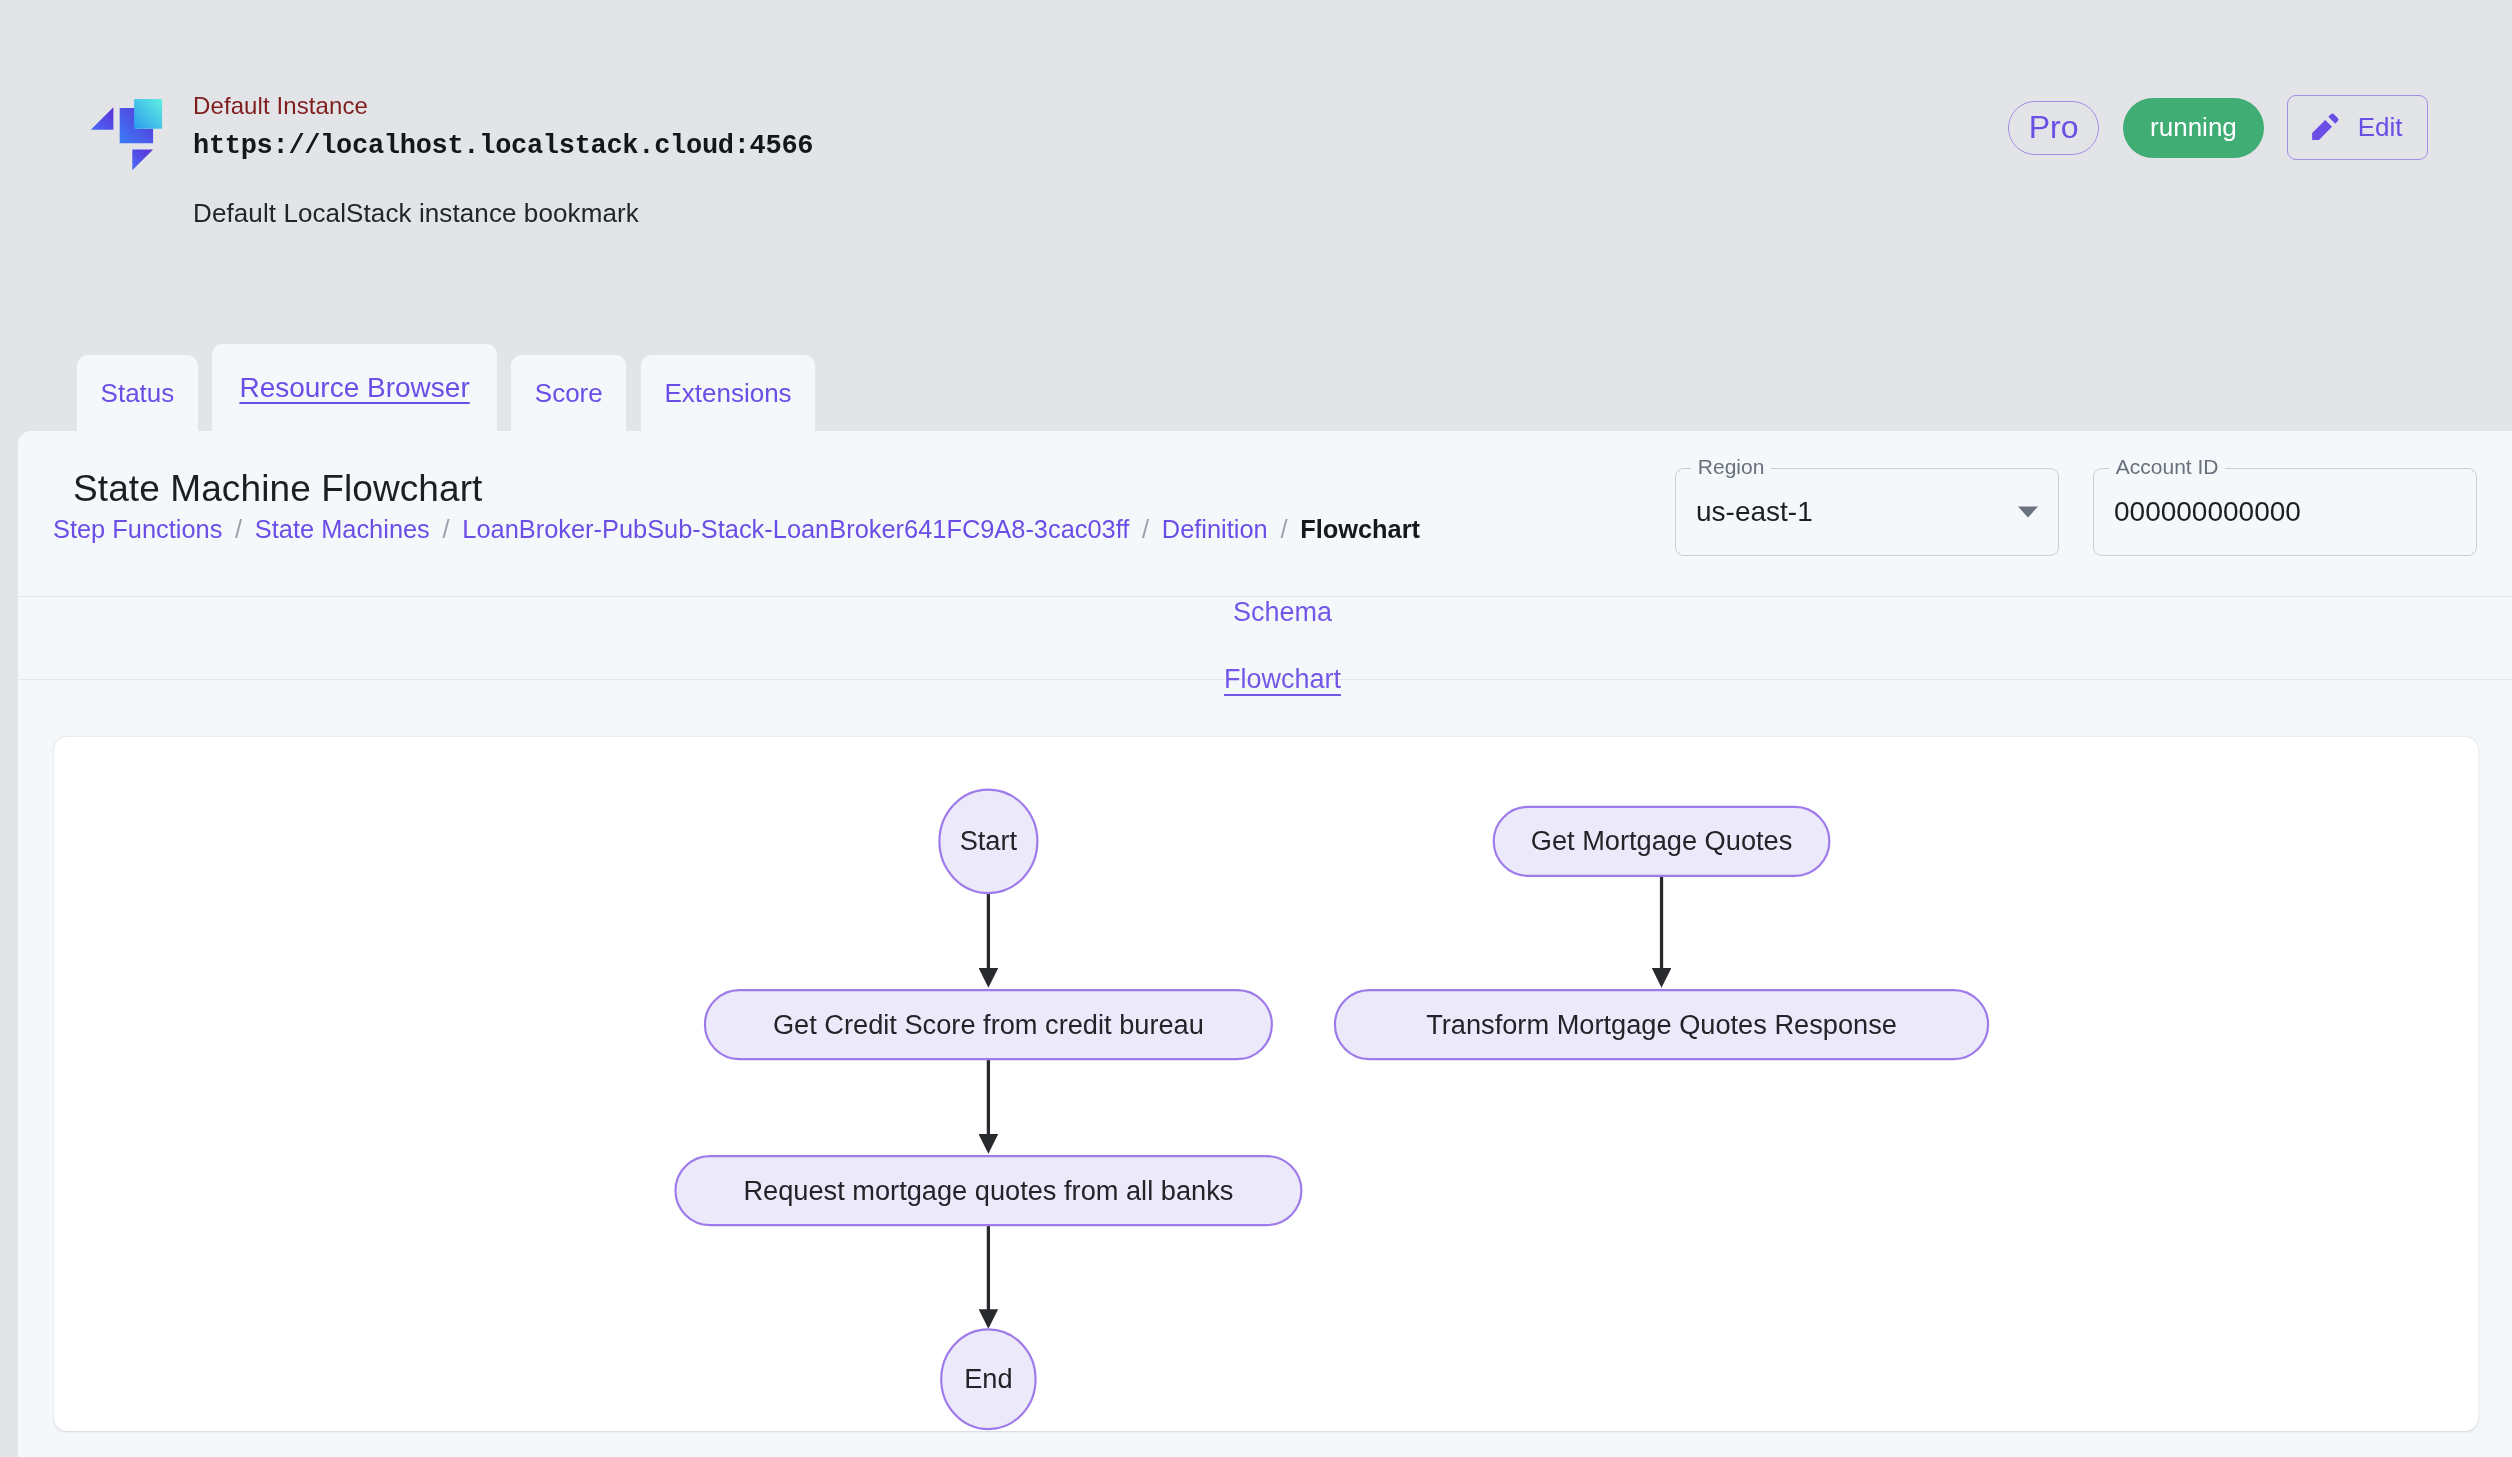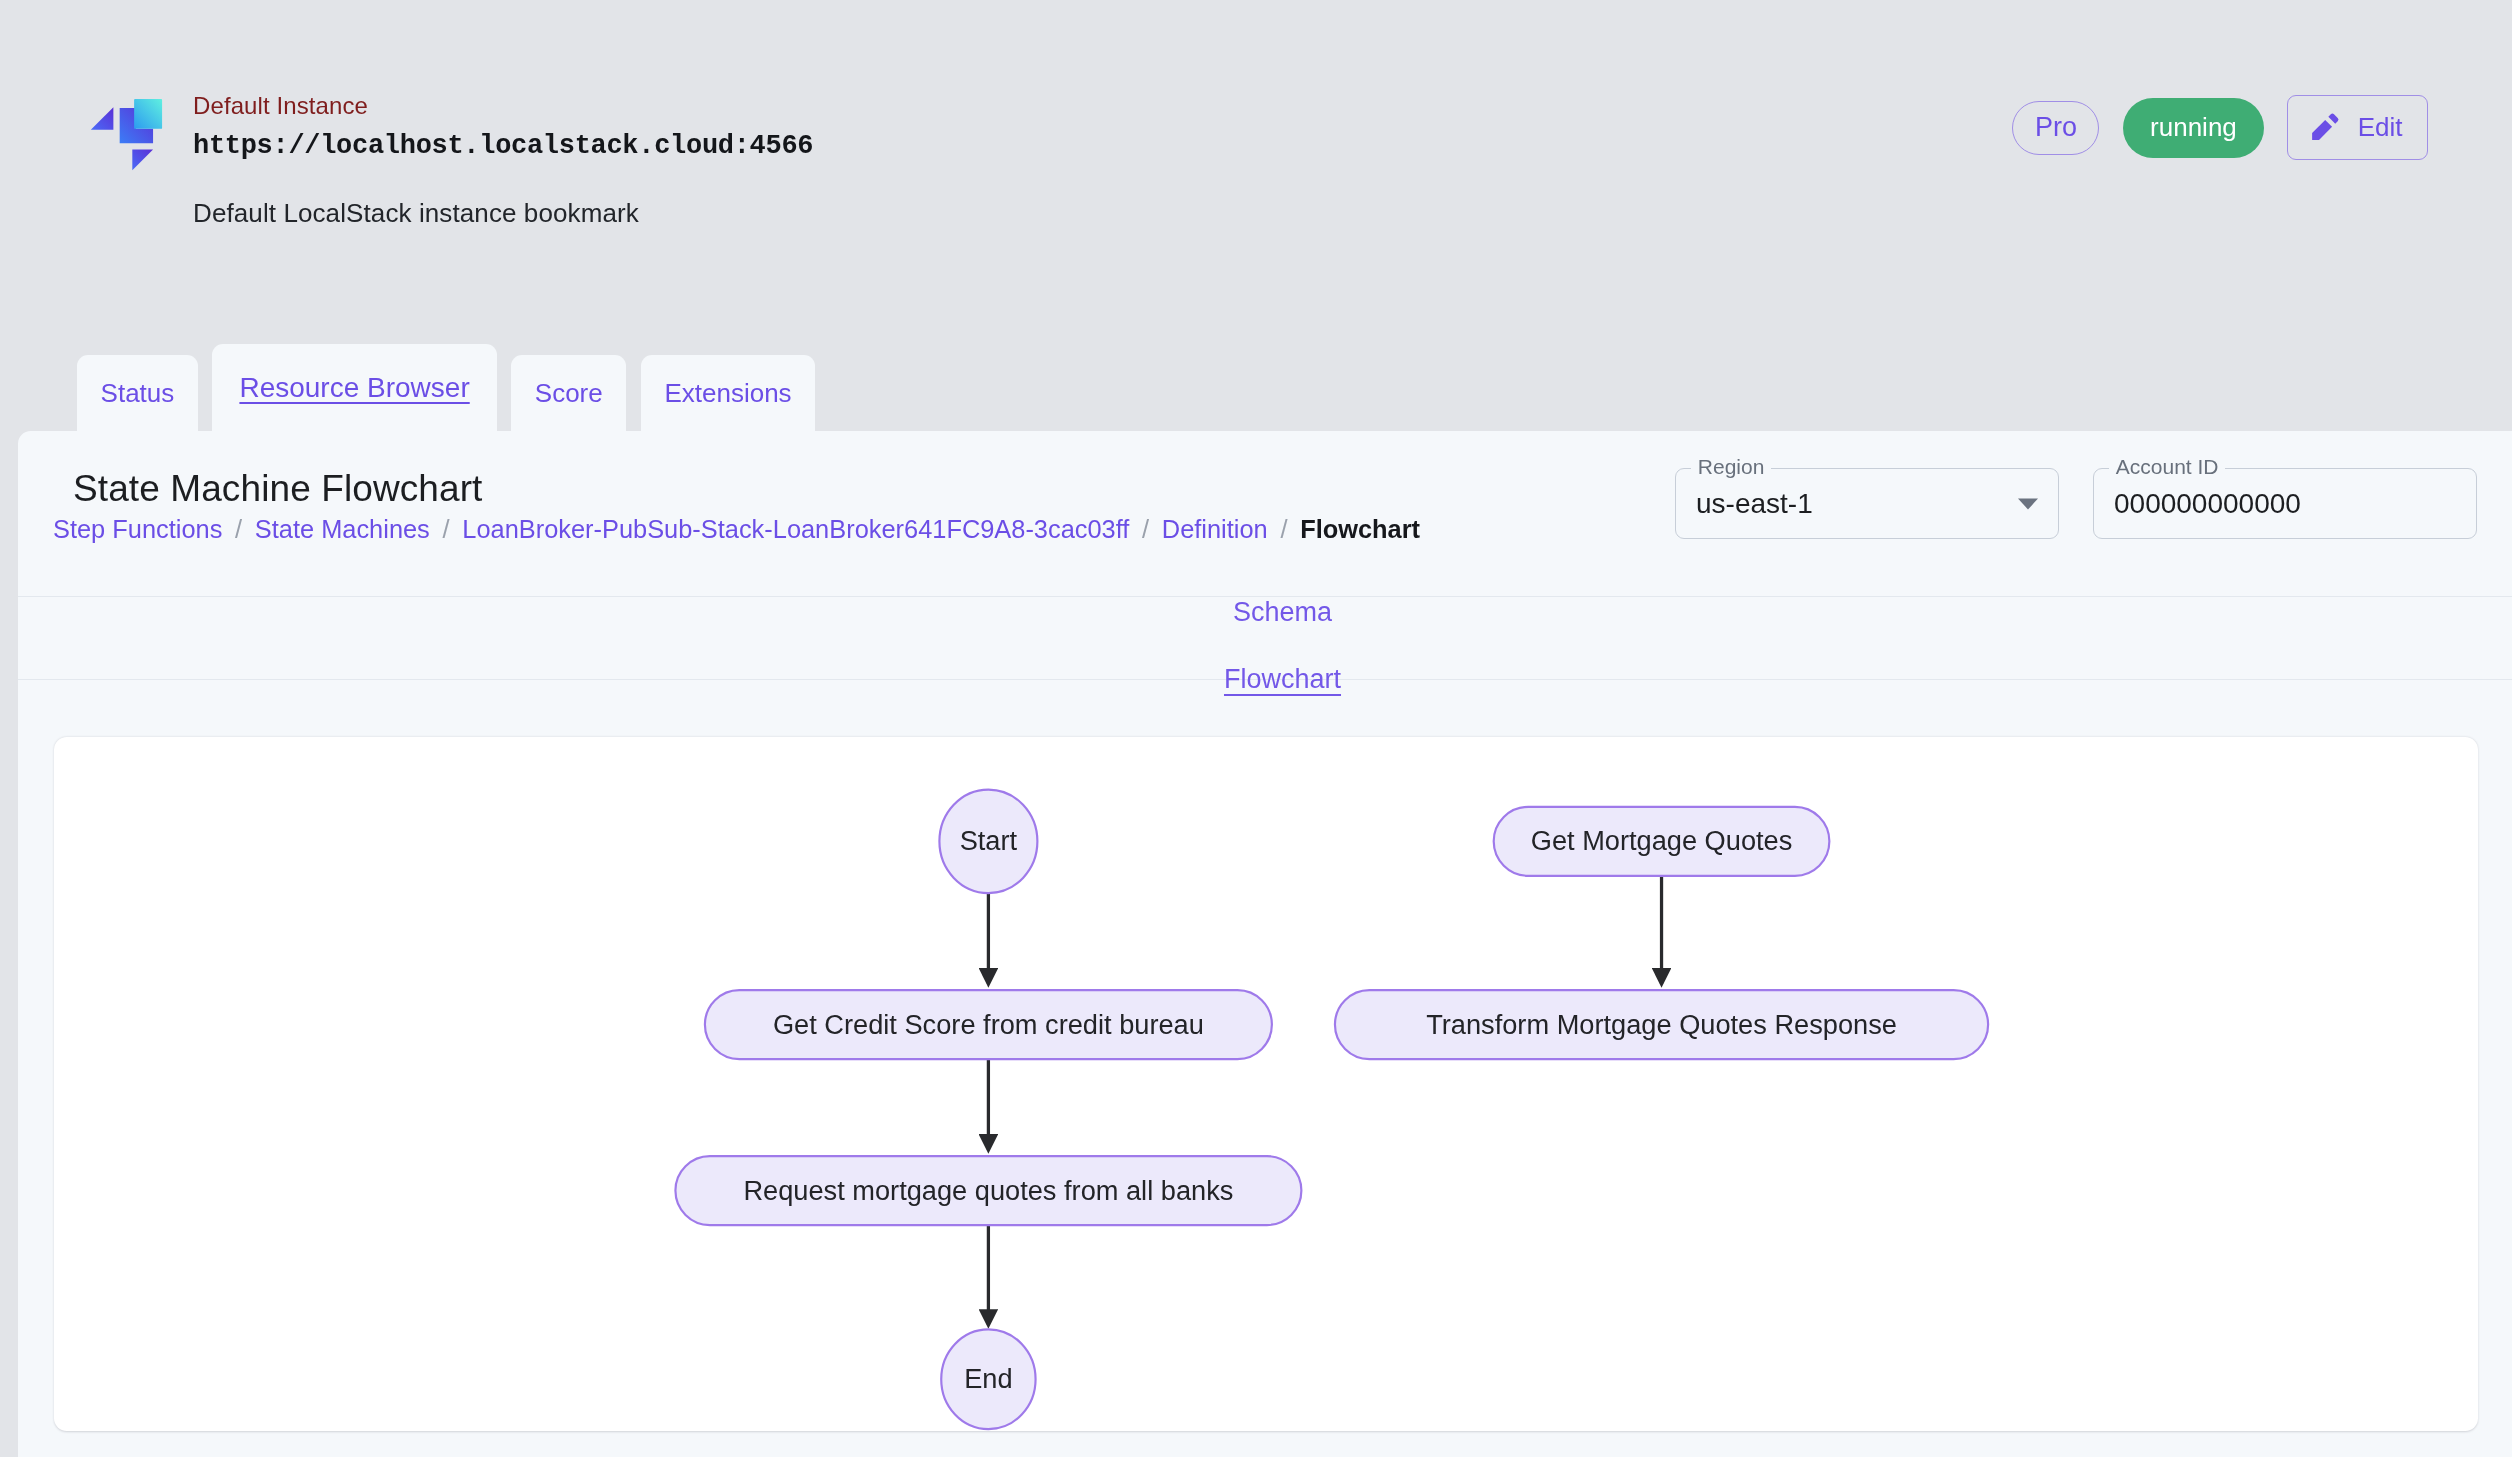--- a/index.html
+++ b/index.html
@@ -77,21 +77,21 @@
     gap: 23.6px;
   }
 
   .pro-chip {
     height: 54px;
     min-width: 87px;
     padding: 0 20px;
     border: 1.5px solid #a08ee6;
     border-radius: 27px;
     color: #6b4ee6;
-    font-size: 27px;
+    font-size: 32px;
     display: flex;
     align-items: center;
     justify-content: center;
     background: transparent;
   }
 
   .running-chip {
     height: 60px;
     padding: 0 27px;
     border-radius: 30px;
@@ -191,21 +191,21 @@
   .selectors {
     position: absolute;
     right: 35px;
     top: 37px;
     display: flex;
     align-items: center;
     gap: 34px;
   }
   .field {
     position: relative;
-    height: 71px;
+    height: 88px;
     border: 1.4px solid #c7ced8;
     border-radius: 9px;
     background: transparent;
     display: flex;
     align-items: center;
     padding: 0 20px;
   }
   .field.region  { width: 384px; }
   .field.account { width: 384px; }
   .field-label {

